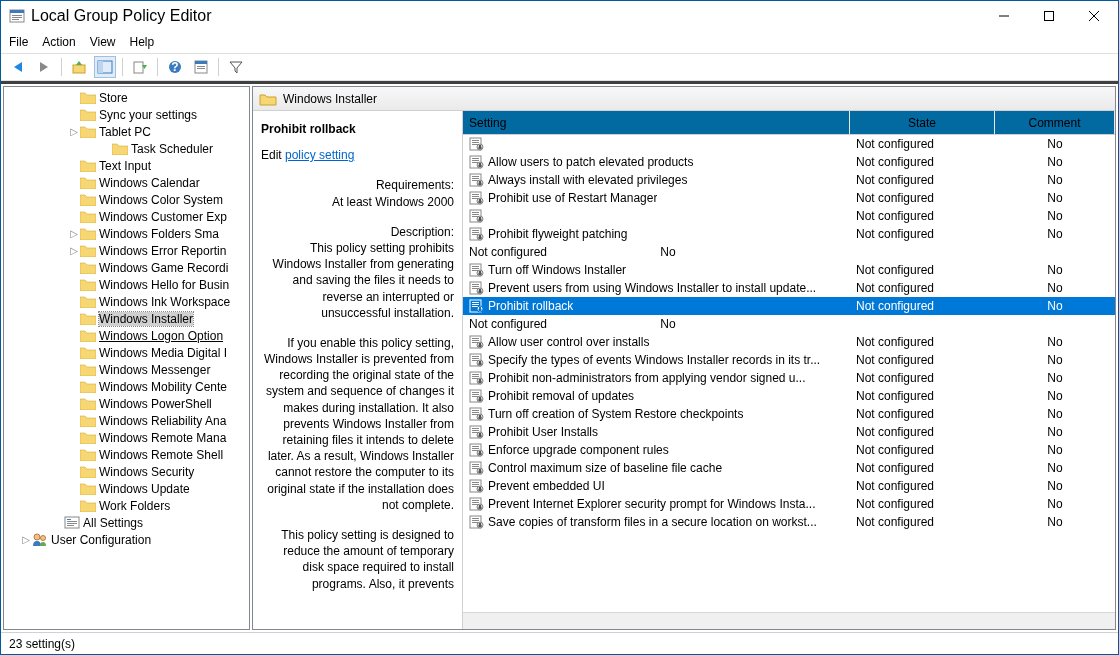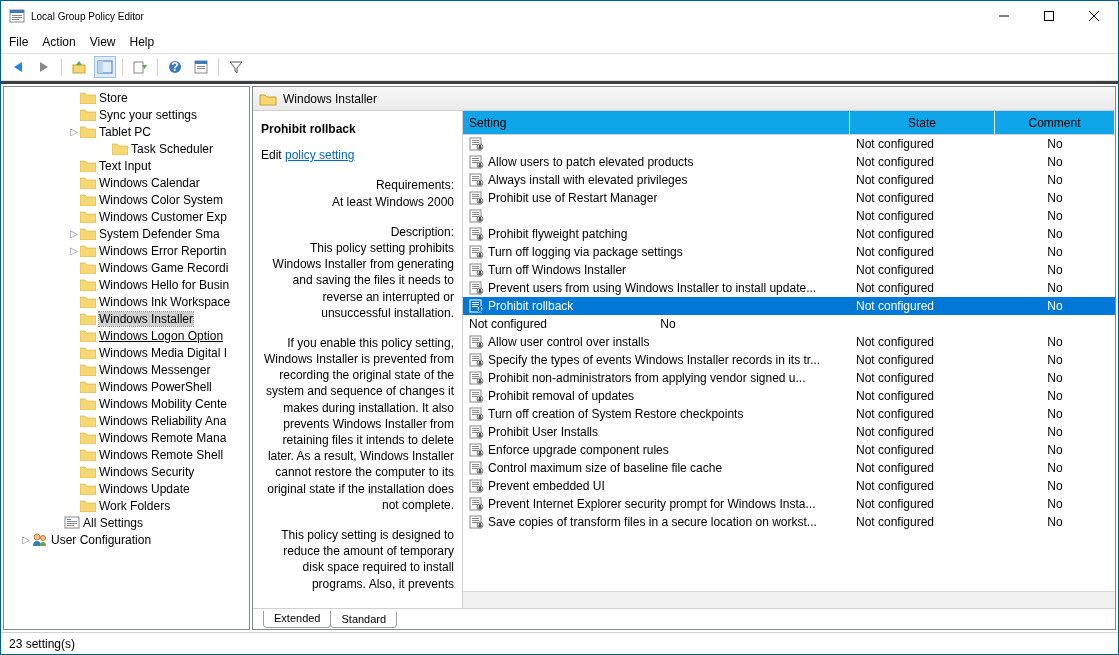--- a/index.html
+++ b/index.html
@@ -1,19 +1,19 @@
 <!DOCTYPE html>
 <html><head>
 <meta charset="utf-8">
 <style>
 * { box-sizing: border-box; margin: 0; padding: 0; font-family: "Segoe UI", Tahoma, sans-serif; font-size: 12px; }
 body { background: #fff; width: 1119px; height: 655px; overflow: hidden; border: 1px solid #005a9e; display: flex; flex-direction: column; }
 .titlebar { height: 30px; display: flex; align-items: center; padding: 0 2px 0 8px; background: #fff; }
 .titlebar .app-icon { width: 16px; height: 16px; margin-right: 6px; }
-.titlebar .title { flex: 1; font-size: 10px; }
+.titlebar .title { flex: 1; font-size: 16px; }
 .titlebar .win-controls { display: flex; }
 .titlebar .win-controls div { width: 45px; height: 29px; display: flex; align-items: center; justify-content: center; cursor: default; }
 .menubar { height: 22px; display: flex; align-items: center; padding: 0 8px; gap: 14px; }
 .menubar span { cursor: default; }
 .toolbar { height: 28px; display: flex; align-items: center; padding: 0 6px; gap: 4px; border-top: 1px solid #e0e0e0; border-bottom: 1px solid #e0e0e0; }
 .toolbar .tb-btn { width: 22px; height: 22px; display: flex; align-items: center; justify-content: center; cursor: default; border: 1px solid transparent; }
 .toolbar .tb-sep { width: 1px; height: 18px; background: #d0d0d0; margin: 0 2px; }
 .toolbar .tb-btn.active { border: 1px solid #a0c0e0; background: #e0ecf8; }
 .main { flex: 1; display: flex; border-top: 3px solid #404040; min-height: 0; }
 .tree { width: 247px; border: 1px solid #828790; margin: 2px; overflow: auto; background: #fff; padding-top: 2px; }
@@ -23,21 +23,21 @@
 .tree-item.selected span.label { background: #d0d0d0; outline: 1px dotted #888; }
 .right { flex: 1; display: flex; flex-direction: column; border: 1px solid #828790; margin: 2px 2px 2px 0; min-width: 0; }
 .right-header { height: 24px; background: linear-gradient(#f8f8f8,#eaeaea); display: flex; align-items: center; padding: 0 6px; gap: 6px; border-bottom: 1px solid #d0d0d0; }
 .right-body { flex: 1; display: flex; min-height: 0; }
 .desc-pane { width: 210px; padding: 10px 8px; border-right: 1px solid #d0d0d0; overflow: hidden; font-size: 12px; line-height: 1.35; }
 .desc-pane .d-title { font-weight: bold; margin-bottom: 10px; }
 .desc-pane .d-edit { margin-bottom: 14px; }
 .desc-pane a { color: #0066cc; text-decoration: underline; }
 .desc-pane .d-block { margin-bottom: 14px; text-align: right; }
 .list-pane { flex: 1; display: flex; flex-direction: column; min-width: 0; }
-.list-header { display: flex; border-bottom: 1px solid #d0d0d0; background: #0ea5e9; height: 24px; align-items: center; }
+.list-header { display: flex; border-bottom: 1px solid #d0d0d0; background: #0369a1; height: 24px; align-items: center; }
 .list-header .col { padding: 0 6px; border-right: 1px solid #e8e8e8; height: 100%; display: flex; align-items: center; }
 .col-setting { flex: 1; }
 .col-state { width: 145px; justify-content: center; }
 .col-comment { width: 120px; justify-content: center; }
 .list-rows { flex: 1; overflow: auto; }
 .list-row { display: flex; align-items: center; height: 18px; cursor: default; }
 .list-row.selected { background: #0078d7; color: #fff; }
 .list-row .cell-setting { flex: 1; display: flex; align-items: center; padding-left: 6px; overflow: hidden; white-space: nowrap; text-overflow: ellipsis; min-width: 0; }
 .list-row .cell-setting .pol-icon { margin-right: 4px; flex-shrink: 0; }
 .list-row .cell-setting .txt { overflow: hidden; text-overflow: ellipsis; }
@@ -200,21 +200,21 @@
         <svg class="folder-icon" viewBox="0 0 16 13">
           <path d="M0 2 L5 2 L7 4 L16 4 L16 13 L0 13 Z" fill="#f7d774" stroke="#c9a227" stroke-width="0.5"></path>
         </svg>
         <span class="label">Windows Customer Exp</span>
       </div>
       <div class="tree-item" style="padding-left: 64px;">
         <span class="expander">▷</span>
         <svg class="folder-icon" viewBox="0 0 16 13">
           <path d="M0 2 L5 2 L7 4 L16 4 L16 13 L0 13 Z" fill="#f7d774" stroke="#c9a227" stroke-width="0.5"></path>
         </svg>
-        <span class="label">System Defender Sma</span>
+        <span class="label">Windows Folders Sma</span>
       </div>
       <div class="tree-item" style="padding-left: 64px;">
         <span class="expander">▷</span>
         <svg class="folder-icon" viewBox="0 0 16 13">
           <path d="M0 2 L5 2 L7 4 L16 4 L16 13 L0 13 Z" fill="#f7d774" stroke="#c9a227" stroke-width="0.5"></path>
         </svg>
         <span class="label">Windows Error Reportin</span>
       </div>
       <div class="tree-item" style="padding-left: 64px;">
         <span class="expander"></span>
@@ -263,28 +263,28 @@
         <svg class="folder-icon" viewBox="0 0 16 13">
           <path d="M0 2 L5 2 L7 4 L16 4 L16 13 L0 13 Z" fill="#f7d774" stroke="#c9a227" stroke-width="0.5"></path>
         </svg>
         <span class="label">Windows Messenger</span>
       </div>
       <div class="tree-item" style="padding-left: 64px;">
         <span class="expander"></span>
         <svg class="folder-icon" viewBox="0 0 16 13">
           <path d="M0 2 L5 2 L7 4 L16 4 L16 13 L0 13 Z" fill="#f7d774" stroke="#c9a227" stroke-width="0.5"></path>
         </svg>
+        <span class="label">Windows Mobility Cente</span>
+      </div>
+      <div class="tree-item" style="padding-left: 64px;">
+        <span class="expander"></span>
+        <svg class="folder-icon" viewBox="0 0 16 13">
+          <path d="M0 2 L5 2 L7 4 L16 4 L16 13 L0 13 Z" fill="#f7d774" stroke="#c9a227" stroke-width="0.5"></path>
+        </svg>
         <span class="label">Windows PowerShell</span>
-      </div>
-      <div class="tree-item" style="padding-left: 64px;">
-        <span class="expander"></span>
-        <svg class="folder-icon" viewBox="0 0 16 13">
-          <path d="M0 2 L5 2 L7 4 L16 4 L16 13 L0 13 Z" fill="#f7d774" stroke="#c9a227" stroke-width="0.5"></path>
-        </svg>
-        <span class="label">Windows Mobility Cente</span>
       </div>
       <div class="tree-item" style="padding-left: 64px;">
         <span class="expander"></span>
         <svg class="folder-icon" viewBox="0 0 16 13">
           <path d="M0 2 L5 2 L7 4 L16 4 L16 13 L0 13 Z" fill="#f7d774" stroke="#c9a227" stroke-width="0.5"></path>
         </svg>
         <span class="label">Windows Reliability Ana</span>
       </div>
       <div class="tree-item" style="padding-left: 64px;">
         <span class="expander"></span>
@@ -461,32 +461,20 @@
                   <circle cx="11" cy="10" r="3" fill="#d0d0d0" stroke="#888"></circle>
                   <rect x="10" y="8" width="2" height="2" fill="#555"></rect>
                   <rect x="9.5" y="10" width="3" height="2" fill="#555"></rect>
                 </svg>
                 <span class="txt">Prohibit flyweight patching</span>
               </div>
               <div class="cell-state">Not configured</div>
               <div class="cell-comment">No</div>
             </div>
             <div class="list-row">
-              <div class="cell-setting">
-                <svg class="pol-icon" width="15" height="14" viewBox="0 0 15 14">
-                  <rect x="1" y="1" width="11" height="12" fill="#fff" stroke="#888"></rect>
-                  <rect x="3" y="3" width="7" height="1" fill="#888"></rect>
-                  <rect x="3" y="5" width="7" height="1" fill="#888"></rect>
-                  <rect x="3" y="7" width="7" height="1" fill="#888"></rect>
-                  <circle cx="11" cy="10" r="3" fill="#d0d0d0" stroke="#888"></circle>
-                  <rect x="10" y="8" width="2" height="2" fill="#555"></rect>
-                  <rect x="9.5" y="10" width="3" height="2" fill="#555"></rect>
-                </svg>
-                <span class="txt">Turn off logging via package settings</span>
-              </div>
               <div class="cell-state">Not configured</div>
               <div class="cell-comment">No</div>
             </div>
             <div class="list-row">
               <div class="cell-setting">
                 <svg class="pol-icon" width="15" height="14" viewBox="0 0 15 14">
                   <rect x="1" y="1" width="11" height="12" fill="#fff" stroke="#888"></rect>
                   <rect x="3" y="3" width="7" height="1" fill="#888"></rect>
                   <rect x="3" y="5" width="7" height="1" fill="#888"></rect>
                   <rect x="3" y="7" width="7" height="1" fill="#888"></rect>
@@ -707,23 +695,19 @@
                   <rect x="9.5" y="10" width="3" height="2" fill="#555"></rect>
                 </svg>
                 <span class="txt">Save copies of transform files in a secure location on workst...</span>
               </div>
               <div class="cell-state">Not configured</div>
               <div class="cell-comment">No</div>
             </div>
           </div>
         <div class="scrollbar-h"></div>
       </div>
-    </div>
-    <div class="tabs">
-      <div class="tab active">Extended</div>
-      <div class="tab">Standard</div>
     </div>
   </div>
 </div>
 
 <div class="statusbar">
   <span>23 setting(s)</span>
 </div>
 
 </body></html>

